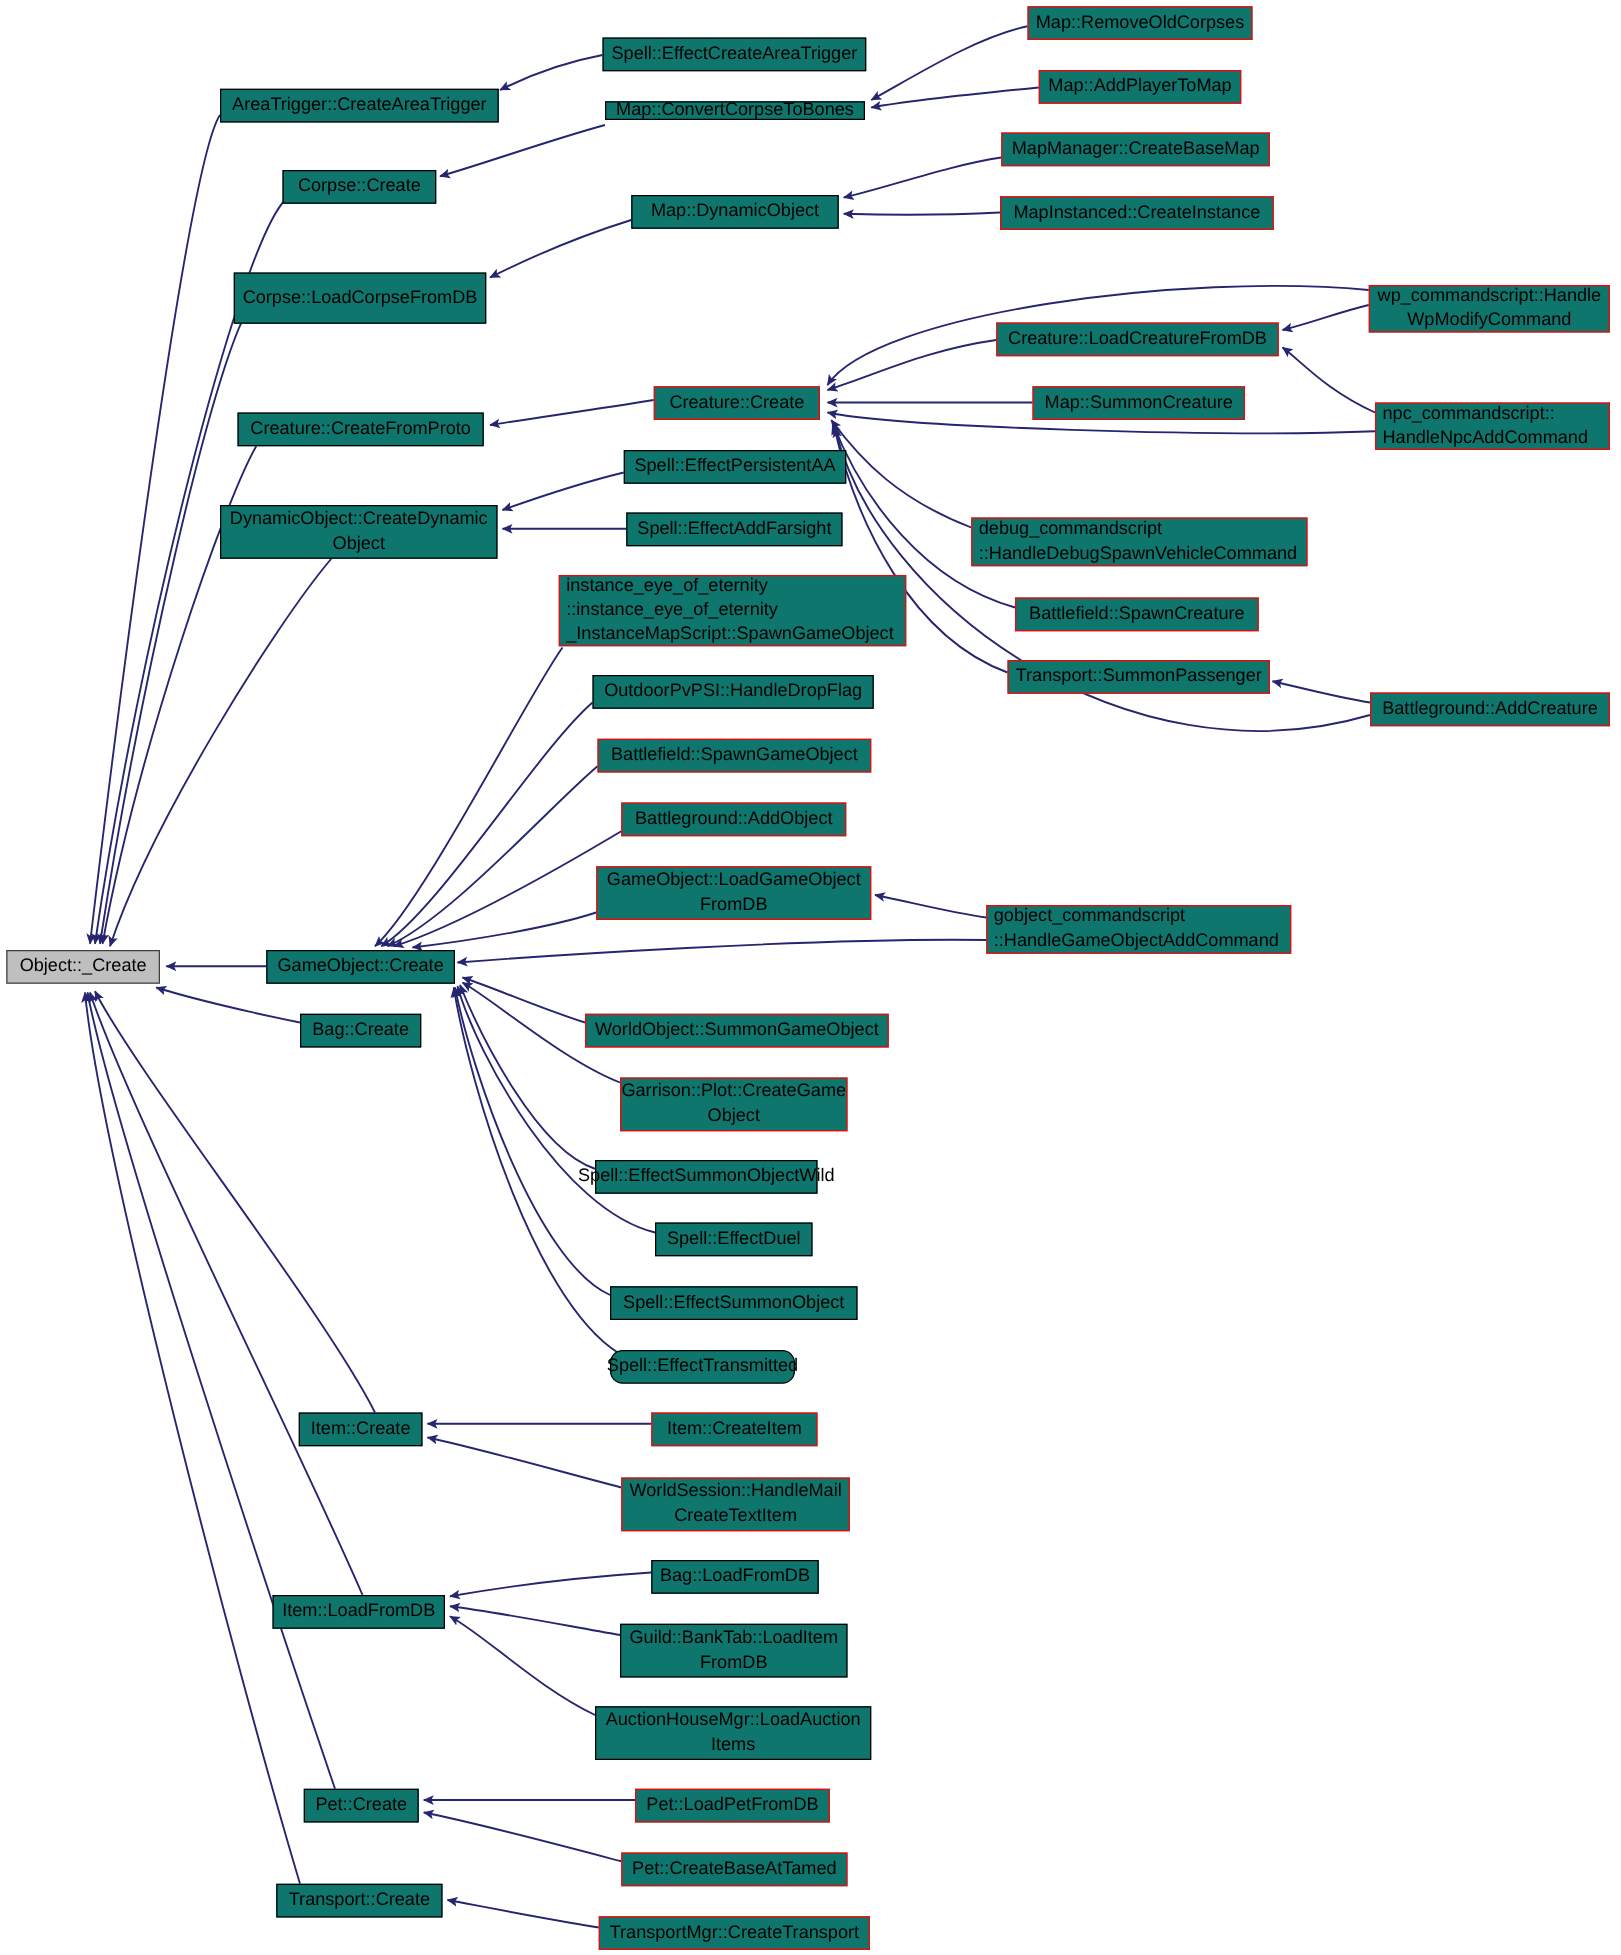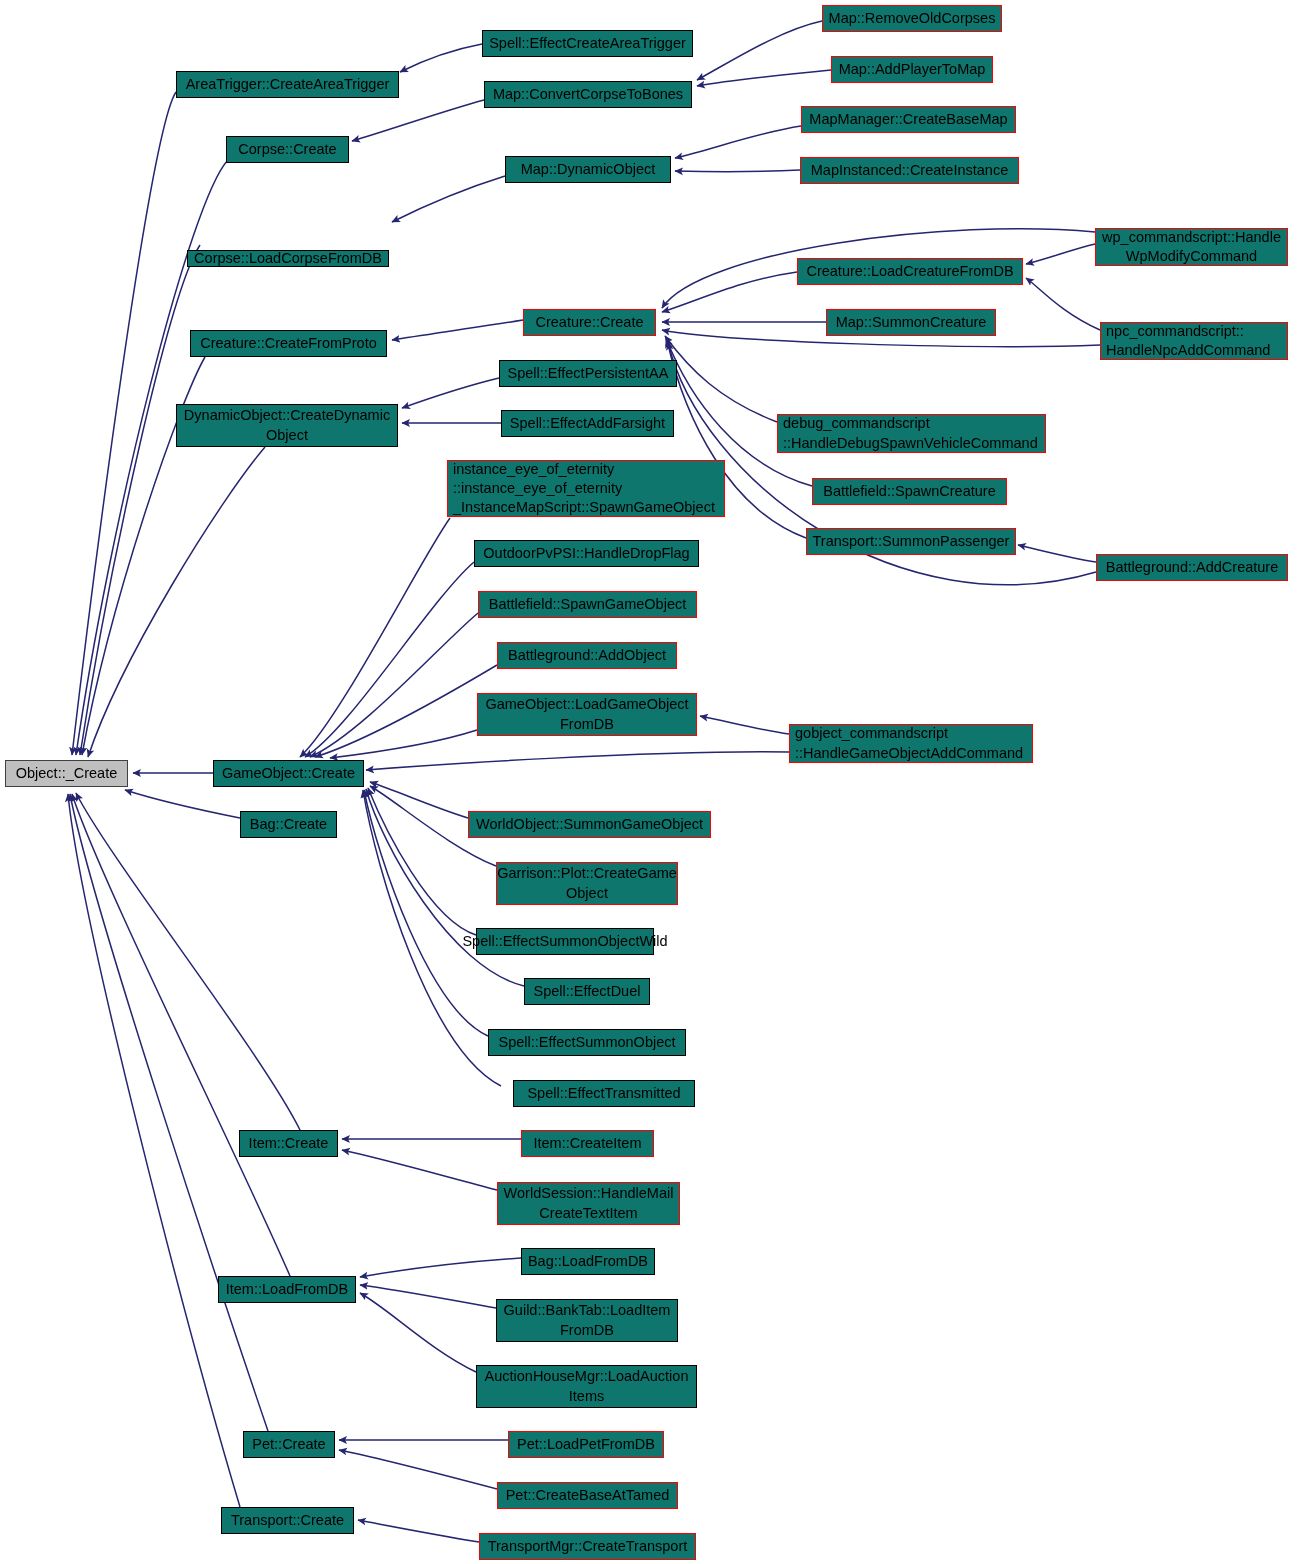--- a/index.html
+++ b/index.html
@@ -114,28 +114,28 @@
         <path d="M508,1440 C450,1440 390,1440 339,1440" fill="none" stroke="#252570" stroke-width="1.5" marker-end="url(#arrow)"></path>
         <path d="M497,1489 C440,1474 380,1458 339,1450" fill="none" stroke="#252570" stroke-width="1.5" marker-end="url(#arrow)"></path>
         <path d="M240,1507 C190,1340 80,920 68,794" fill="none" stroke="#252570" stroke-width="1.5" marker-end="url(#arrow)"></path>
         <path d="M479,1542 C430,1534 390,1526 358,1520" fill="none" stroke="#252570" stroke-width="1.5" marker-end="url(#arrow)"></path>
       </g>
   </svg>
   <div id="node-layer">
       <div class="node root" style="left: 5px; top: 760px; width: 123px; height: 27px;">Object::_Create</div>
       <div class="node" style="left: 176px; top: 71px; width: 223px; height: 27px;">AreaTrigger::CreateAreaTrigger</div>
       <div class="node" style="left: 482px; top: 30px; width: 211px; height: 27px;">Spell::EffectCreateAreaTrigger</div>
-      <div class="node" style="left: 484px; top: 81px; width: 208px; height: 27px;">Map::ConvertCorpseToBones</div>
+      <div class="node" style="left: 484px; top: 81px; width: 208px; height: 15px;">Map::ConvertCorpseToBones</div>
       <div class="node red" style="left: 822px; top: 5px; width: 180px; height: 27px;">Map::RemoveOldCorpses</div>
       <div class="node red" style="left: 831px; top: 56px; width: 162px; height: 27px;">Map::AddPlayerToMap</div>
       <div class="node" style="left: 226px; top: 136px; width: 123px; height: 27px;">Corpse::Create</div>
       <div class="node" style="left: 505px; top: 156px; width: 166px; height: 27px;">Map::DynamicObject</div>
       <div class="node red" style="left: 801px; top: 106px; width: 215px; height: 27px;">MapManager::CreateBaseMap</div>
       <div class="node red" style="left: 800px; top: 157px; width: 219px; height: 27px;">MapInstanced::CreateInstance</div>
-      <div class="node" style="left: 187px; top: 218px; width: 202px; height: 17px; margin-top: 32px;">Corpse::LoadCorpseFromDB</div>
+      <div class="node" style="left: 187px; top: 218px; width: 202px; height: 41px;">Corpse::LoadCorpseFromDB</div>
       <div class="node red" style="left: 523px; top: 309px; width: 133px; height: 27px;">Creature::Create</div>
       <div class="node red" style="left: 797px; top: 258px; width: 226px; height: 27px;">Creature::LoadCreatureFromDB</div>
       <div class="node red" style="left: 1095px; top: 228px; width: 193px; height: 38px;">wp_commandscript::Handle
 WpModifyCommand</div>
       <div class="node red" style="left: 826px; top: 309px; width: 170px; height: 27px;">Map::SummonCreature</div>
       <div class="node red leftalign" style="left: 1100px; top: 322px; width: 188px; height: 38px;">npc_commandscript::
 HandleNpcAddCommand</div>
       <div class="node" style="left: 190px; top: 330px; width: 197px; height: 27px;">Creature::CreateFromProto</div>
       <div class="node" style="left: 499px; top: 360px; width: 178px; height: 27px;">Spell::EffectPersistentAA</div>
       <div class="node" style="left: 501px; top: 410px; width: 173px; height: 27px;">Spell::EffectAddFarsight</div>
@@ -157,21 +157,21 @@
       <div class="node red leftalign" style="left: 789px; top: 724px; width: 244px; height: 39px;">gobject_commandscript
 ::HandleGameObjectAddCommand</div>
       <div class="node" style="left: 213px; top: 760px; width: 151px; height: 27px;">GameObject::Create</div>
       <div class="node" style="left: 240px; top: 811px; width: 97px; height: 27px;">Bag::Create</div>
       <div class="node red" style="left: 468px; top: 811px; width: 243px; height: 27px;">WorldObject::SummonGameObject</div>
       <div class="node red" style="left: 496px; top: 862px; width: 182px; height: 43px;">Garrison::Plot::CreateGame
 Object</div>
       <div class="node" style="left: 476px; top: 928px; width: 178px; height: 27px;">Spell::EffectSummonObjectWild</div>
       <div class="node" style="left: 524px; top: 978px; width: 126px; height: 27px;">Spell::EffectDuel</div>
       <div class="node" style="left: 488px; top: 1029px; width: 198px; height: 27px;">Spell::EffectSummonObject</div>
-      <div class="node" style="left: 513px; top: 1080px; width: 182px; height: 27px;">Spell::EffectTransmitted</div>
+      <div class="node" style="left: 488px; top: 1080px; width: 148px; height: 27px; border-radius: 10px;">Spell::EffectTransmitted</div>
       <div class="node" style="left: 239px; top: 1130px; width: 99px; height: 27px;">Item::Create</div>
       <div class="node red" style="left: 521px; top: 1130px; width: 133px; height: 27px;">Item::CreateItem</div>
       <div class="node red" style="left: 497px; top: 1182px; width: 183px; height: 43px;">WorldSession::HandleMail
 CreateTextItem</div>
       <div class="node" style="left: 218px; top: 1276px; width: 138px; height: 27px;">Item::LoadFromDB</div>
       <div class="node" style="left: 521px; top: 1248px; width: 134px; height: 27px;">Bag::LoadFromDB</div>
       <div class="node" style="left: 496px; top: 1299px; width: 182px; height: 43px;">Guild::BankTab::LoadItem
 FromDB</div>
       <div class="node" style="left: 476px; top: 1365px; width: 221px; height: 43px; text-align: center;">AuctionHouseMgr::LoadAuction
 Items</div>

